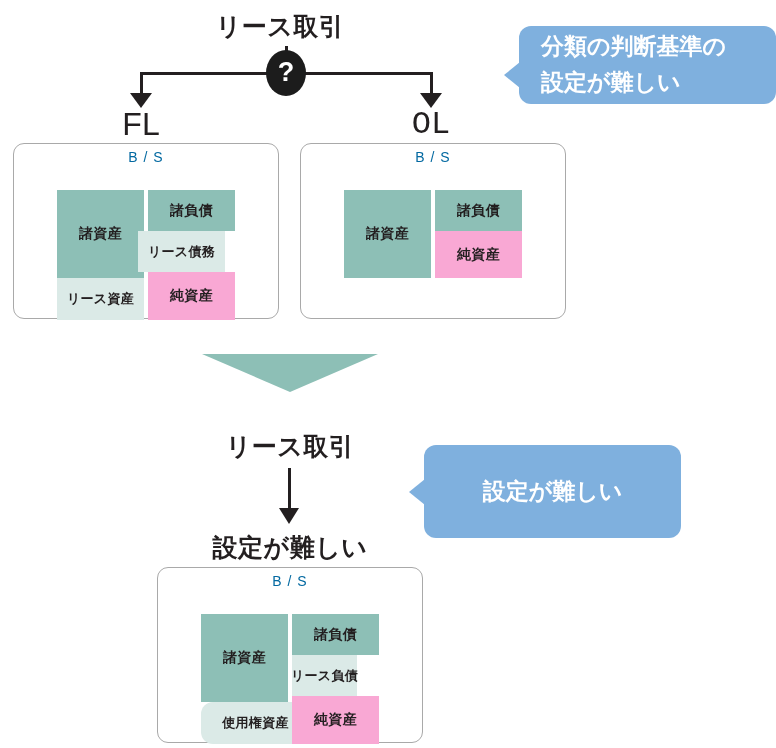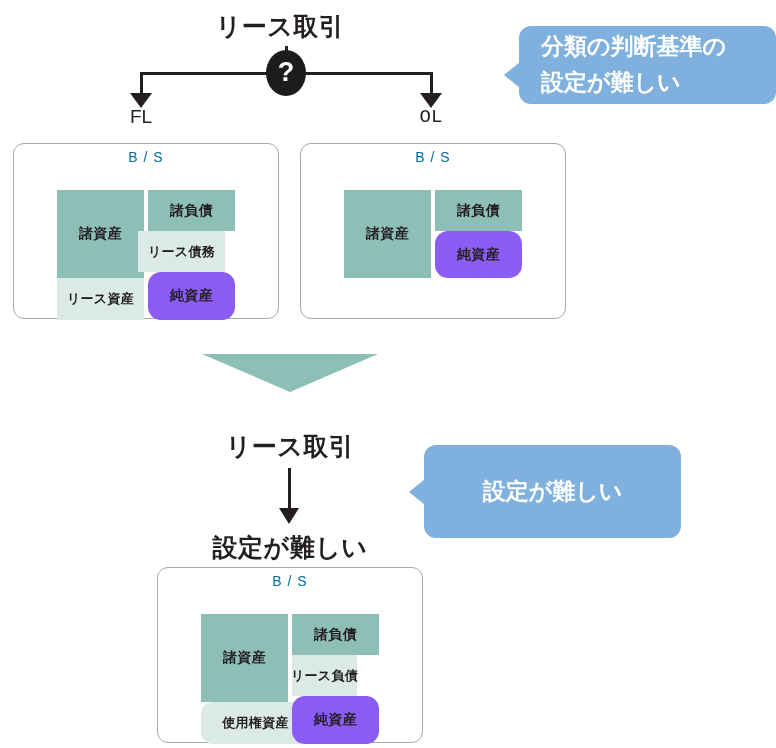--- a/index.html
+++ b/index.html
@@ -9,21 +9,21 @@
     color:#231f20;
   }
   .abs{position:absolute;}
 
   
   .hdr-label{
     font-size:25px;font-weight:700;letter-spacing:.5px;
     text-align:center;white-space:nowrap;color:#231f20;
   }
   .branch-label{
-    font-size:19px;font-weight:400;text-align:center;white-space:nowrap;color:#231f20;
+    font-size:32px;font-weight:400;text-align:center;white-space:nowrap;color:#231f20;
   }
   .bs-title{
     font-size:14px;font-weight:400;text-align:center;white-space:nowrap;color:#0369a1;
     letter-spacing:1px;
   }
 
   
   .vline{background:#231f20;}
   .hline{background:#231f20;}
 
@@ -58,21 +58,21 @@
   
   .cell{
     position:absolute;box-sizing:border-box;
     display:flex;align-items:center;justify-content:center;
     font-size:14px;font-weight:700;color:#231f20;white-space:nowrap;
     letter-spacing:.3px;
     margin-top:20px;
   }
   .cell.teal{background:#8dbfb6;}
   .cell.lteal{background:#dbeae7;}
-  .cell.pink{background:#8b5cf6;border-radius:13px;}
+  .cell.pink{background:#f9a8d4;}
   .cell.thin{font-size:13px;}
 
   
   .big-tri{
     width:0;height:0;
     border-left:88px solid transparent;
     border-right:88px solid transparent;
     border-top:38px solid #8dbfb6;
   }
 

